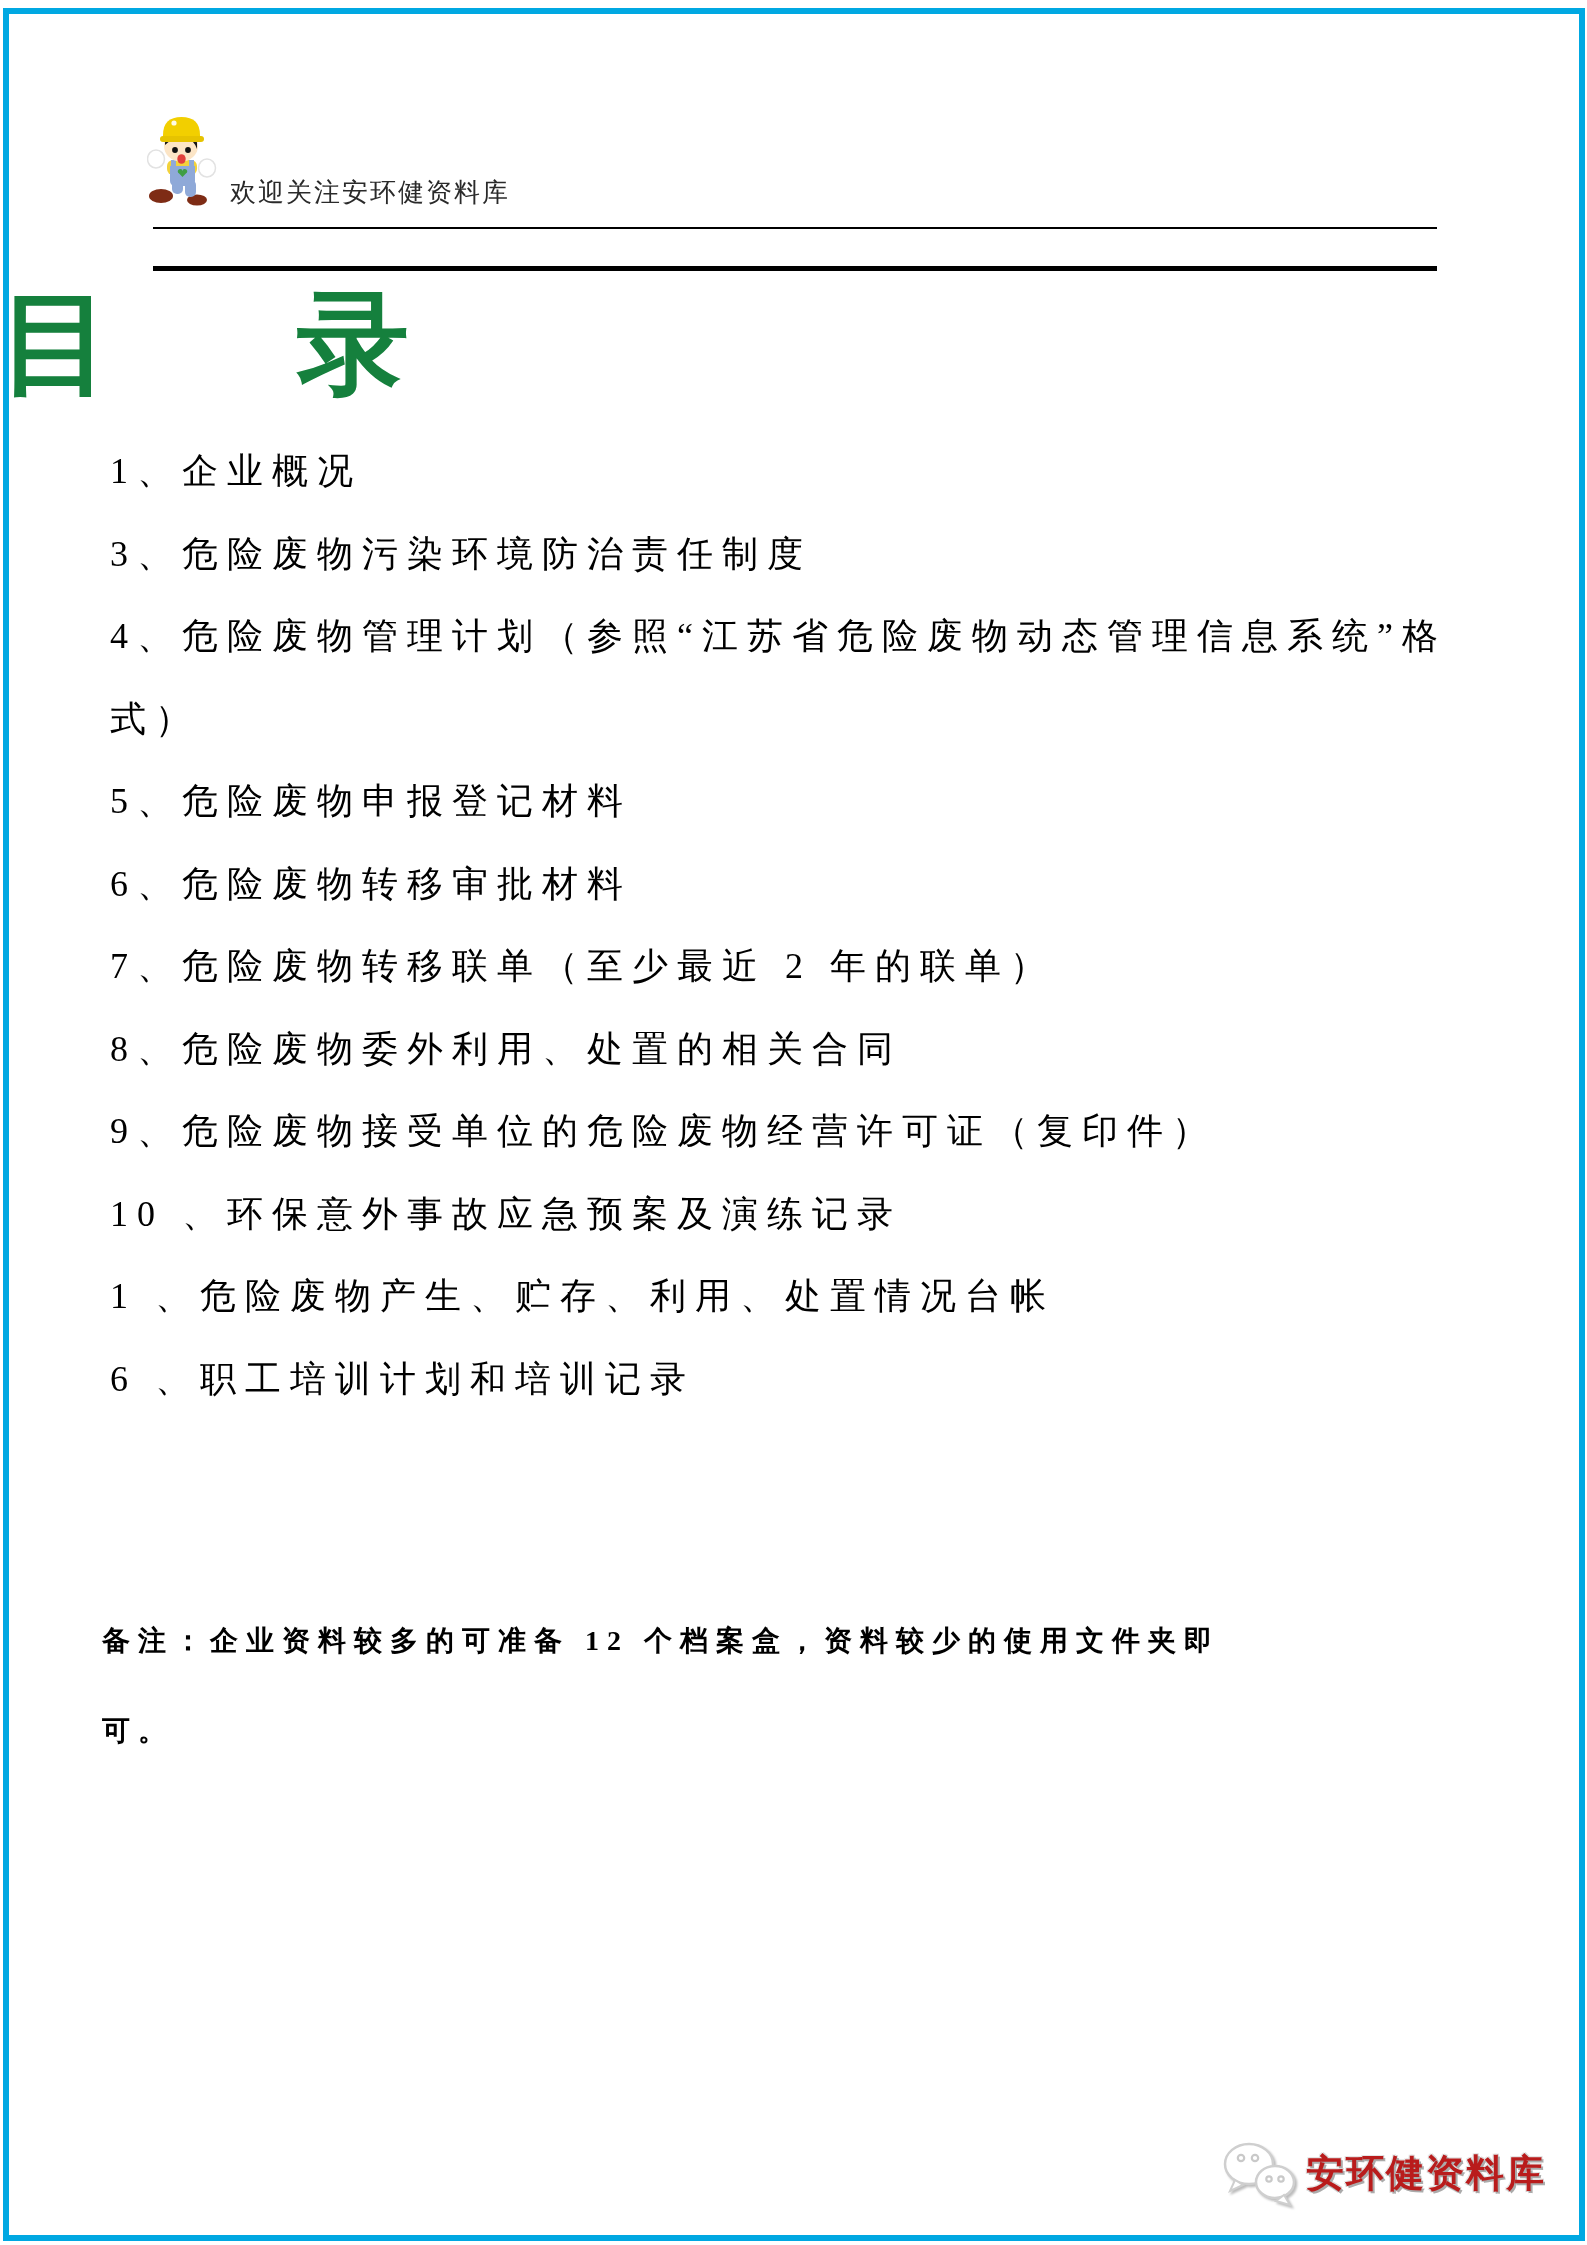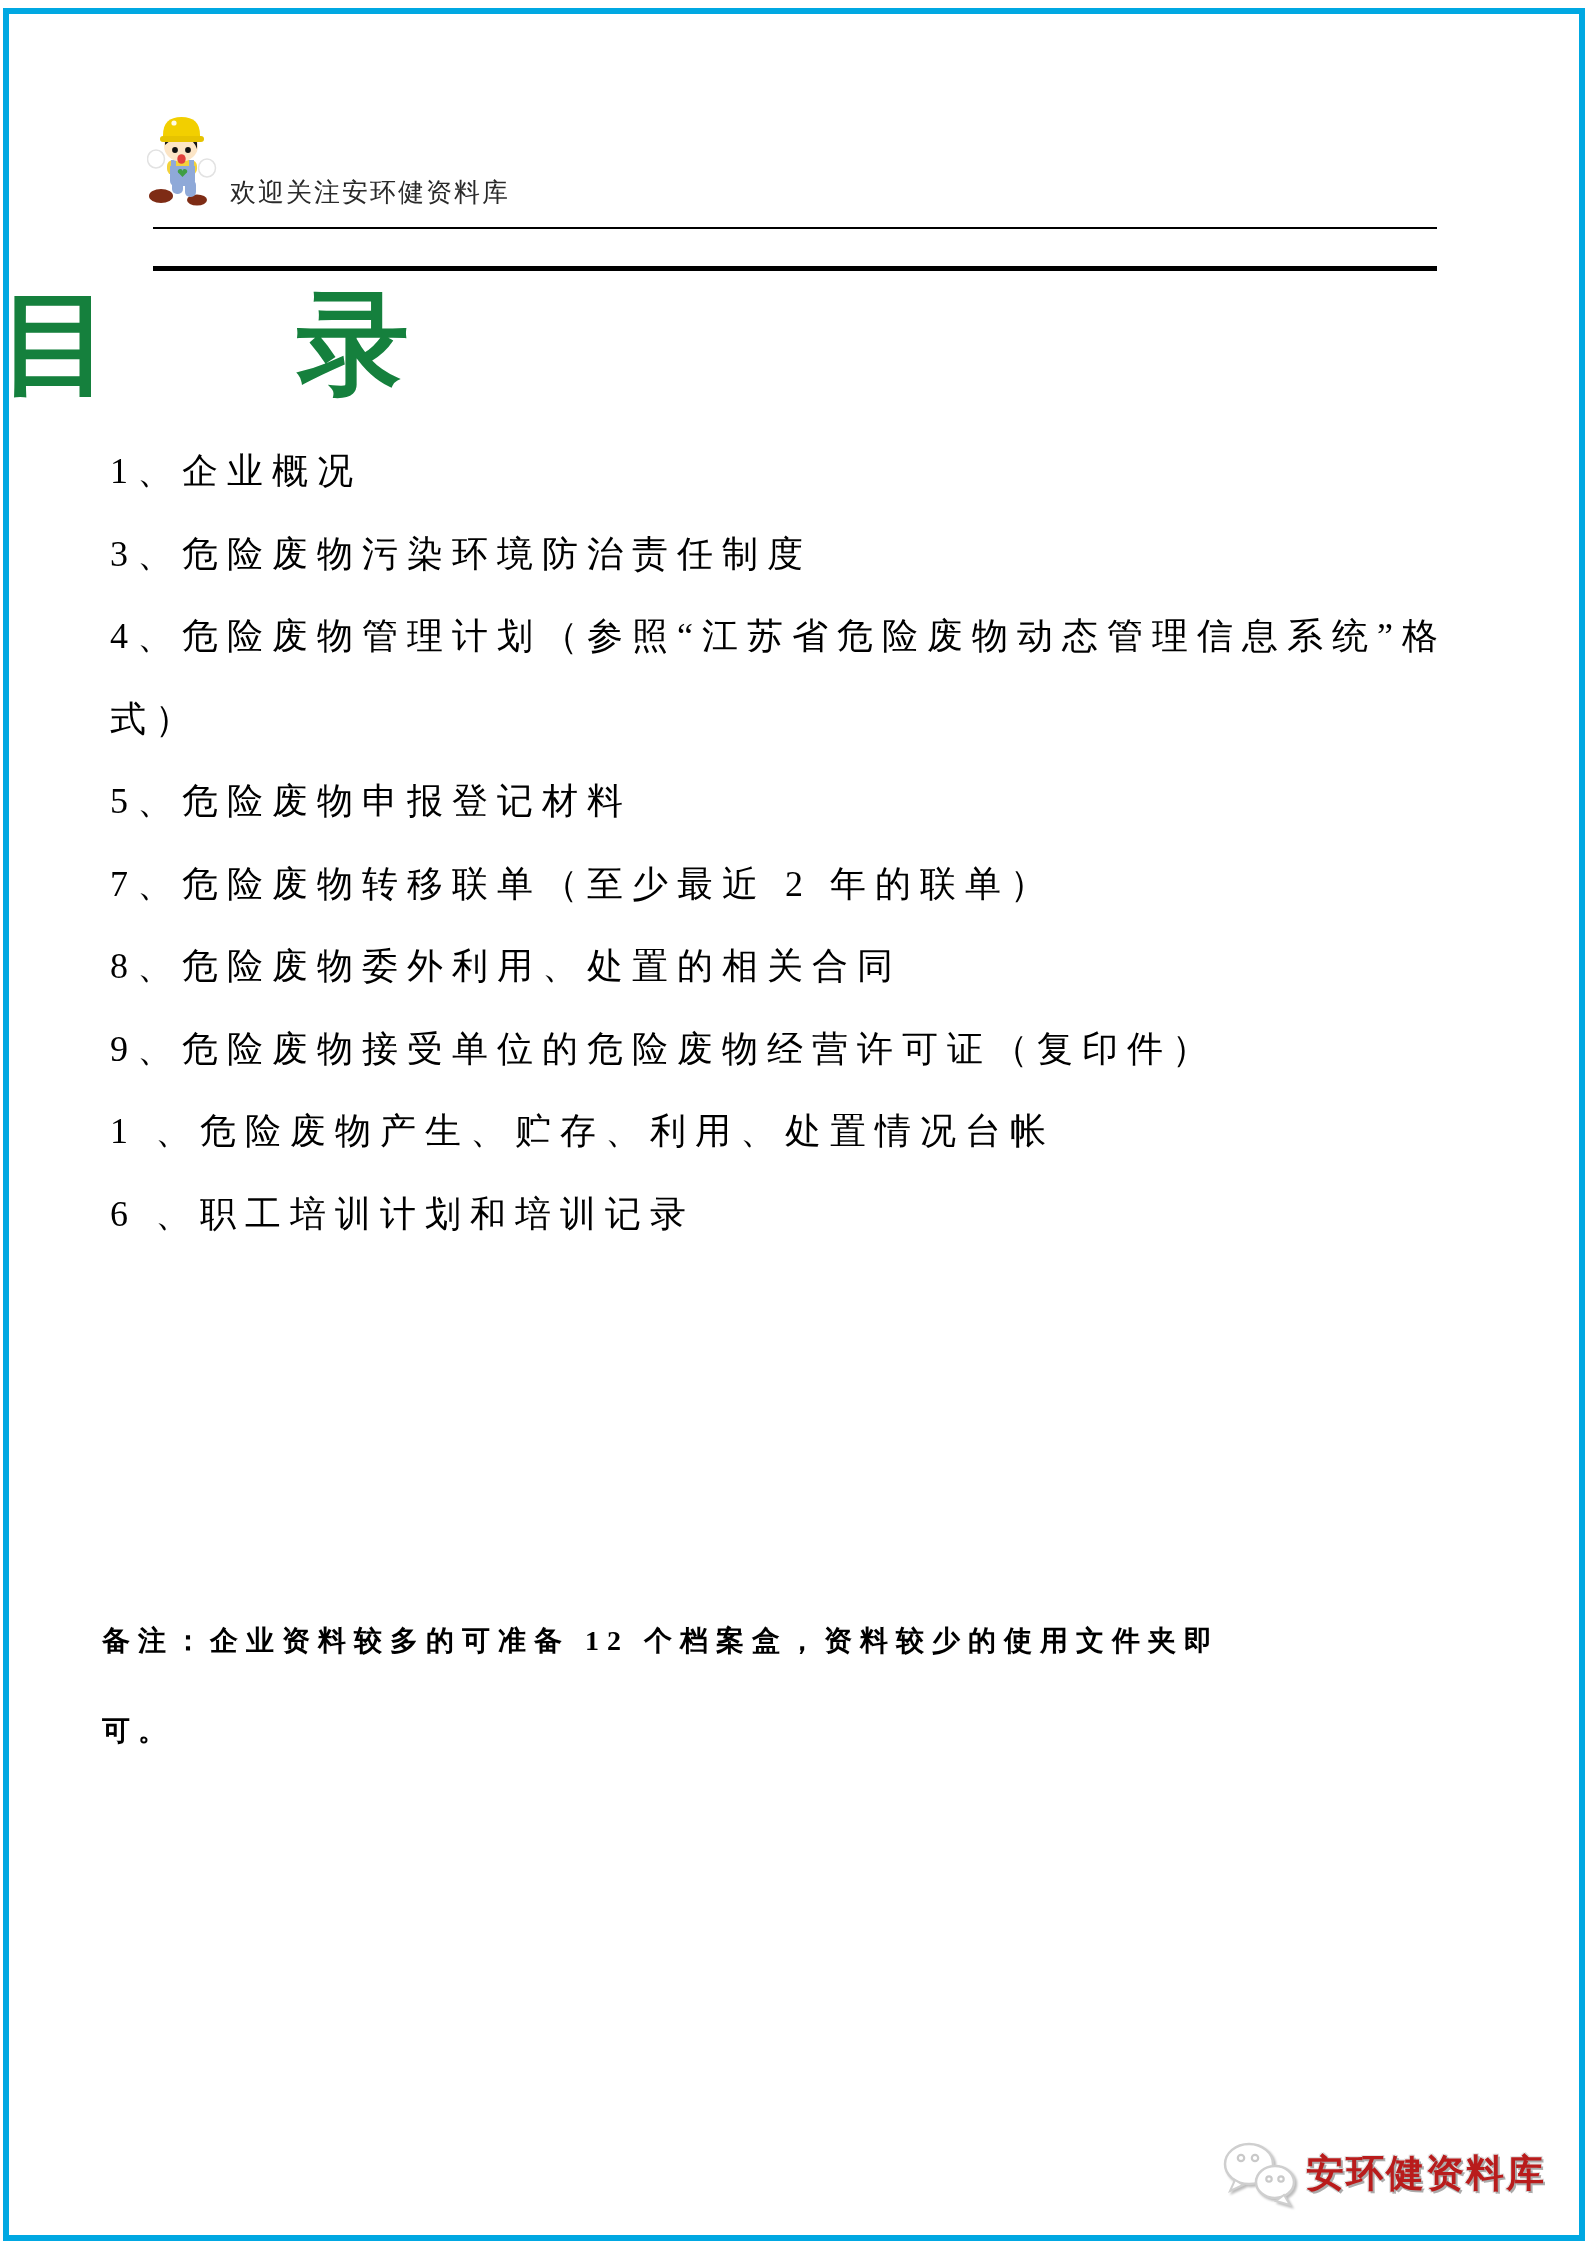--- a/index.html
+++ b/index.html
@@ -149,23 +149,25 @@
   <div class="rule-thick"></div>
 
   <div class="doc-title"><span>目</span><span class="title-gap"></span><span>录</span></div>
 
   <div class="toc">
     <div class="toc-row"><span>1、</span><span>企业概况</span></div>
     <div class="toc-row"><span>3、</span><span>危险废物污染环境防治责任制度</span></div>
     <div class="toc-row"><span>4、</span><span>危险废物管理计划（参照“江苏省危险废物动态管理信息系统”格</span></div>
     <div class="toc-row"><span>式）</span></div>
     <div class="toc-row"><span>5、</span><span>危险废物申报登记材料</span></div>
+    <div class="toc-row"><span>6、</span><span>危险废物转移审批材料</span></div>
     <div class="toc-row"><span>7、</span><span>危险废物转移联单（至少最近 2 年的联单）</span></div>
     <div class="toc-row"><span>8、</span><span>危险废物委外利用、处置的相关合同</span></div>
     <div class="toc-row"><span>9、</span><span>危险废物接受单位的危险废物经营许可证（复印件）</span></div>
+    <div class="toc-row"><span>10 、</span><span>环保意外事故应急预案及演练记录</span></div>
     <div class="toc-row"><span>1 、</span><span>危险废物产生、贮存、利用、处置情况台帐</span></div>
     <div class="toc-row"><span>6 、</span><span>职工培训计划和培训记录</span></div>
   </div>
 
   <div class="note">
     <div class="note-row">备注：企业资料较多的可准备 12 个档案盒，资料较少的使用文件夹即</div>
     <div class="note-row">可。</div>
   </div>
 
   <div class="watermark">

